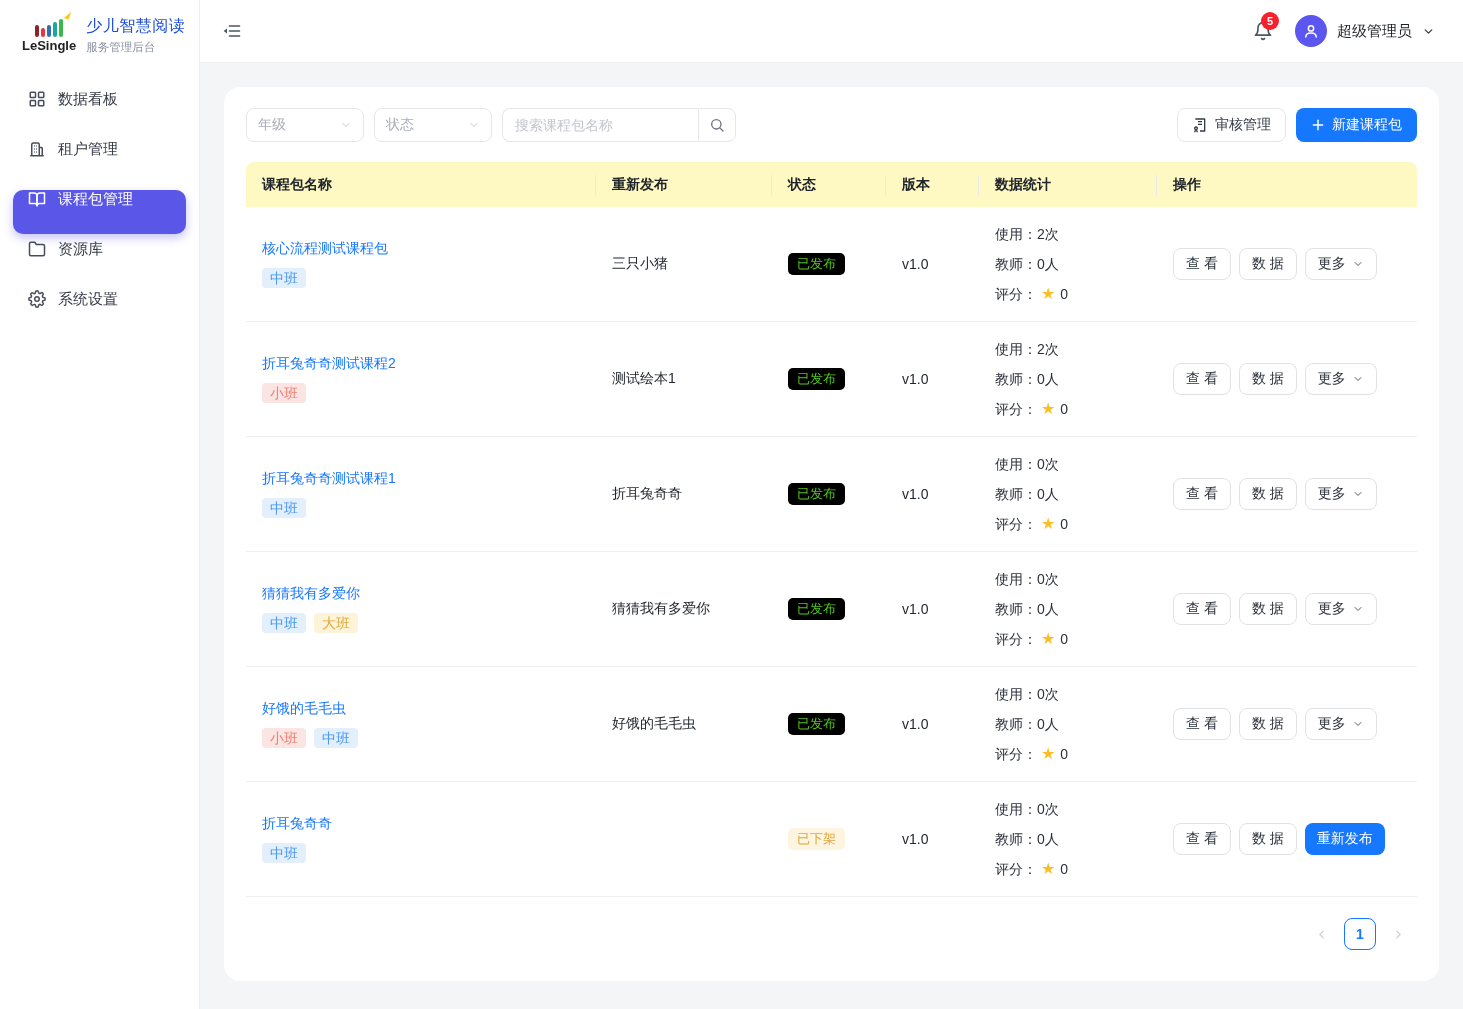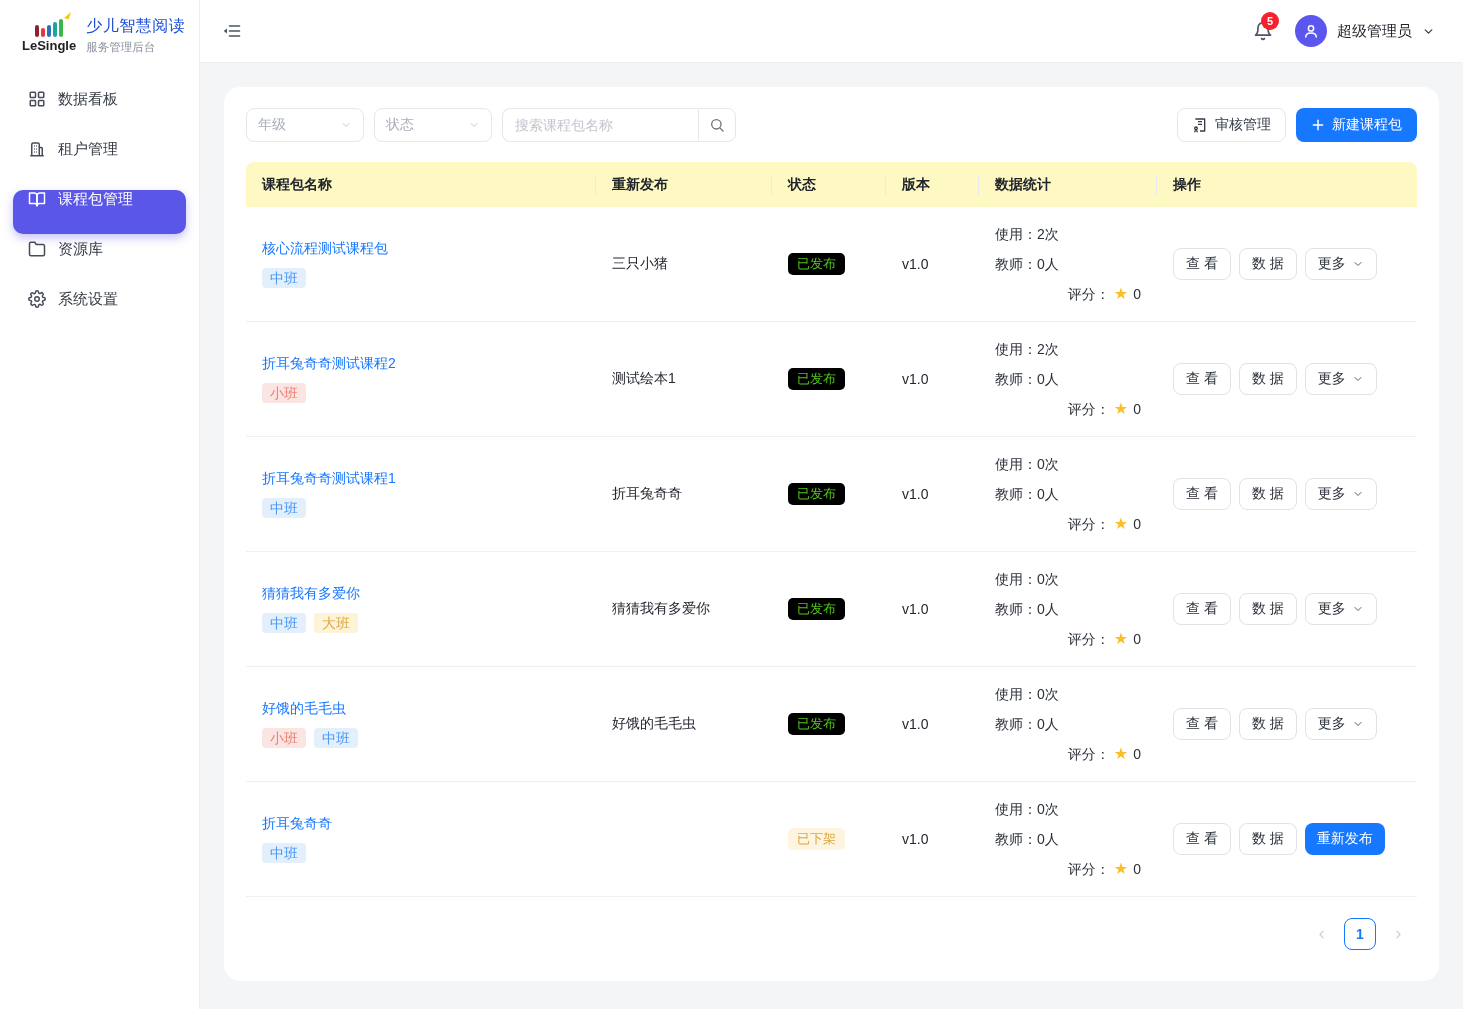--- a/index.html
+++ b/index.html
@@ -116,21 +116,21 @@
   .tag { font-size: 14px; line-height: 20px; padding: 0 8px; border-radius: 4px; display: inline-block; }
   .tag-blue   { background: #e4effc; color: #4596f7; }
   .tag-red    { background: #fbe5e3; color: #ee7c72; }
   .tag-yellow { background: #fcf3d9; color: #dda83e; }
   .td-book { color: #23272f; }
   .status-tag { font-size: 13px; line-height: 22px; padding: 0 9px; border-radius: 5px; display: inline-block; }
   .status-published { background: #000000; color: #52c41a; }
   .status-offline   { background: #fdf5df; color: #dfa53c; }
   .td-version { color: #23272f; }
   .td-stats { color: #2b303a; line-height: 30px; font-size: 14px; }
-  .rating-line { display: flex; align-items: center; gap: 2px; justify-content: flex-end; }
+  .rating-line { display: flex; align-items: center; gap: 2px; }
   .star { color: #fbbf24; font-size: 16px; margin: 0 3px 0 2px; }
   .td-actions { display: flex; gap: 8px; align-items: center; }
   .btn-sm {
     height: 32px; padding: 0 12px; background: #fff; border: 1px solid #e0e2e6; border-radius: 8px;
     color: #2b303a; display: flex; align-items: center; gap: 6px;
   }
   .btn-sm .caret { color: #565c68; }
   .btn-republish { height: 32px; padding: 0 12px; background: #1677ff; border: none; border-radius: 8px; color: #fff; }
 
   

